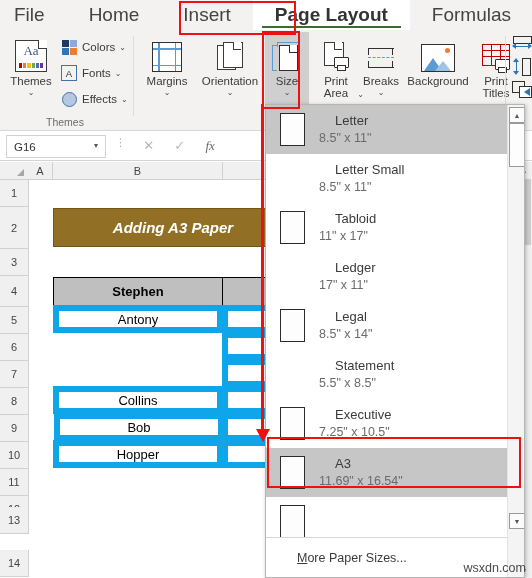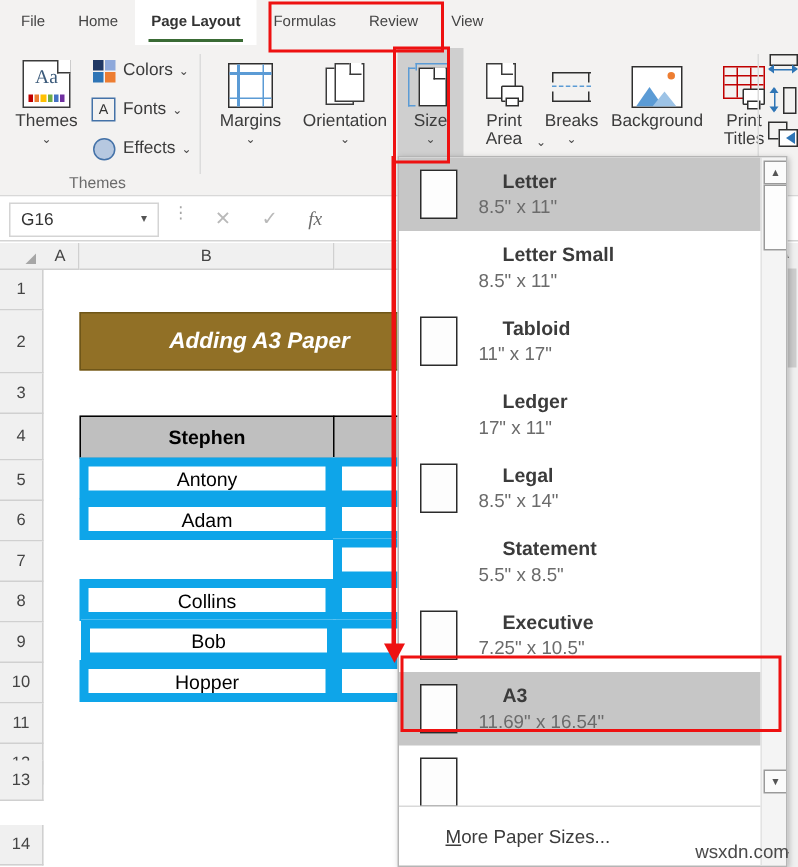--- a/index.html
+++ b/index.html
@@ -11,21 +11,21 @@
   }
   .app{position:absolute;inset:0;background:#ffffff;}
 
   
   .ribbon-tabs{
     position:absolute;left:0;top:0;width:532px;height:30px;
     background:#f3f2f1;display:flex;align-items:center;
   }
   .tab{
     position:relative;height:30px;line-height:30px;
-    padding:0 11px;font-size:10px;color:#444444;white-space:nowrap;
+    padding:0 22px;font-size:19px;color:#444444;white-space:nowrap;
   }
   .tab.active{color:#333333;font-weight:600;background:#ffffff;}
   .tab.active .tab-underline{
     position:absolute;left:9px;right:9px;bottom:2px;height:2.5px;background:#3a6b35;
   }
 
   
   .ribbon{
     position:absolute;left:0;top:30px;width:532px;height:100px;
     background:#f3f2f1;border-bottom:1px solid #d8d8d8;
@@ -145,21 +145,21 @@
     position:absolute;left:265px;top:104px;width:258px;height:472px;
     background:#ffffff;border:1px solid #b5b5b5;box-shadow:1px 1px 4px rgba(0,0,0,.26);
     overflow:hidden;
   }
   .dd-list{position:absolute;left:0;top:0;right:16px;top:0;bottom:40px;}
   .dd-item{position:absolute;left:0;right:0;height:49px;display:flex;align-items:center;}
   .dd-item.sel{background:#c6c6c6;}
   .dd-thumb{width:53px;height:47px;flex:0 0 53px;display:flex;align-items:center;justify-content:center;}
   .dd-thumb .paper{width:23px;height:31px;border:1.3px solid #2b2b2b;background:#fdfdfd;}
   .dd-txt{display:flex;flex-direction:column;justify-content:center;}
-  .dd-name{font-size:13px;font-weight:bold;color:#3b3b3b;line-height:18px;padding-left:16px;}
+  .dd-name{font-size:13px;font-weight:normal;color:#3b3b3b;line-height:18px;padding-left:16px;}
   .dd-dim{font-size:12.5px;color:#6b6b6b;line-height:17px;}
   .dd-sep{position:absolute;left:0;right:16px;bottom:39px;height:1px;background:#d9d9d9;}
   .dd-more{position:absolute;left:0;right:16px;bottom:0;height:39px;display:flex;align-items:center;}
   .dd-more span{font-size:12.5px;color:#3b3b3b;padding-left:31px;}
   .dd-more u{text-decoration:underline;}
 
   .dd-scroll{position:absolute;right:0;top:0;width:16px;bottom:0;background:#f4f4f4;border-left:1px solid #e3e3e3;}
   .dd-sc-up,.dd-sc-dn{position:absolute;left:1px;width:14px;height:14px;border:1px solid #9a9a9a;background:#fbfbfb;
      display:flex;align-items:center;justify-content:center;font-size:7px;color:#555;}
   .dd-sc-up{top:2px;}
@@ -177,20 +177,21 @@
      font-family:"Liberation Sans",sans-serif;}
 </style>
 </head>
 <body>
 
 <div class="app">
 
   <div class="ribbon-tabs">
     <div class="tab" style="padding-left:14px;"><span>File</span></div>
     <div class="tab"><span>Home</span></div>
+    <div class="tab"><span>Insert</span></div>
     <div class="tab active">
       <span>Page Layout</span>
       <div class="tab-underline"></div>
     </div>
     <div class="tab"><span>Formulas</span></div>
     <div class="tab"><span>Review</span></div>
     <div class="tab"><span>View</span></div>
   </div>
 
   <div class="ribbon">
@@ -451,23 +452,20 @@
     <div class="cell hdr-cell" style="left:53px;top:115px;width:170px;height:29px;">
       <span>Stephen</span>
     </div>
     <div class="cell hdr-cell" style="left:222px;top:115px;width:71px;height:29px;"></div>
 
     <div class="cell data-cell" style="left:53px;top:143px;width:170px;height:28px;">
         <span>Antony</span>
       </div>
     <div class="cell data-cell" style="left:222px;top:143px;width:71px;height:28px;"></div>
 
-    <div class="cell data-cell" style="left:53px;top:170px;width:170px;height:28px;">
-        <span>Adam</span>
-      </div>
     <div class="cell data-cell" style="left:222px;top:170px;width:71px;height:28px;"></div>
 
     <div class="cell data-cell" style="left:222px;top:197px;width:71px;height:28px;"></div>
 
     <div class="cell data-cell" style="left:53px;top:224px;width:170px;height:28px;">
         <span>Collins</span>
       </div>
     <div class="cell data-cell" style="left:222px;top:224px;width:71px;height:28px;"></div>
 
     <div class="cell data-cell" style="left:54px;top:251px;width:170px;height:28px;">

